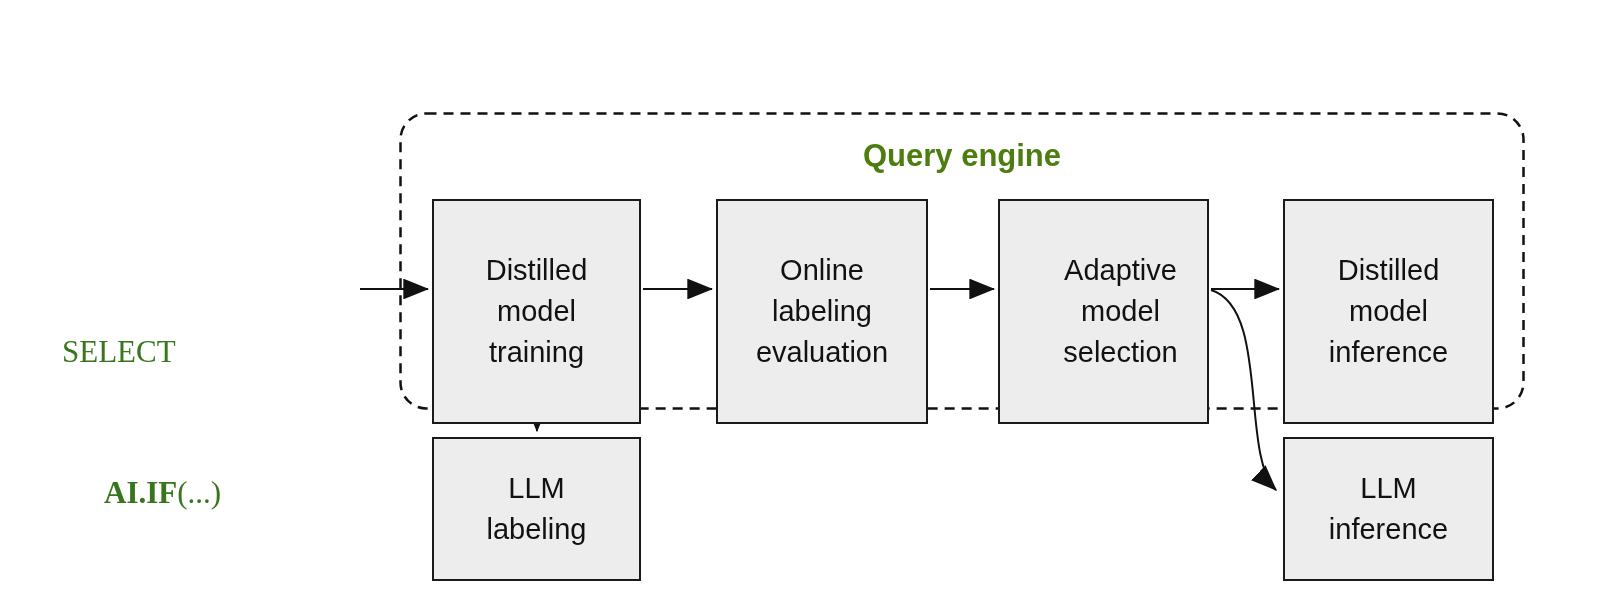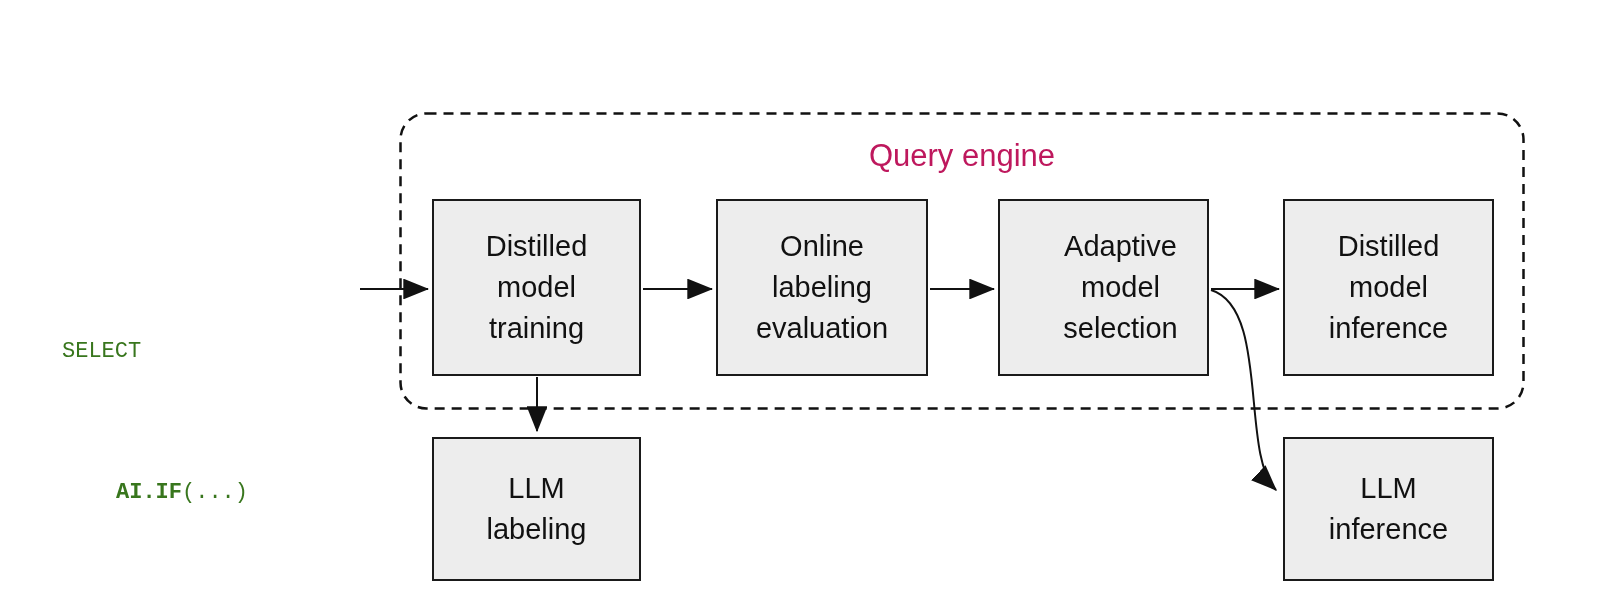--- a/index.html
+++ b/index.html
@@ -17,27 +17,27 @@
     background: #ffffff;
     font-family: "Liberation Sans", sans-serif;
     color: #1a1a1a;
     overflow: hidden;
   }
   
   .code {
     position: absolute;
     left: 62px;
     top: 234px;
-    font-family: Liberation Mono, monospace;
-    font-size: 22px;
+    font-family: Liberation Serif, serif;
+    font-size: 31px;
     line-height: 47px;
     color: var(--code-green);
     white-space: pre;
   }
-  .code .line2 { margin-left: 54px; }
+  .code .line2 { margin-left: 42px; }
   .code .kw-bold { font-weight: bold; }
   
   svg.layer {
     position: absolute;
     left: 0; top: 0;
     width: 1604px;
     height: 612px;
   }
   svg .edge {
     stroke: var(--arrow);
@@ -52,39 +52,39 @@
   }
   svg marker path { fill: var(--arrow); }
   
   .qe-title {
     position: absolute;
     left: 400px;
     top: 138px;
     width: 1124px;
     text-align: center;
     font-size: 31px;
-    font-weight: normal;
+    font-weight: bold;
     line-height: 36px;
-    color: #be185d;
+    color: #4d7c0f;
   }
   
   .pbox {
     position: absolute;
     background: var(--box-fill);
     border: 2px solid var(--box-border);
     display: flex;
     align-items: center;
     justify-content: center;
     text-align: center;
     font-size: 29px;
     line-height: 41px;
     white-space: pre-line;
     color: #111;
   }
-  .row1 { top: 199px; height: 177px; }
+  .row1 { top: 199px; height: 225px; }
   .row2 { top: 437px; height: 144px; }
   .b1 { left: 432px;  width: 209px; }
   .b2 { left: 716px;  width: 212px; }
   .b3 { left: 998px;  width: 211px; padding-left: 34px; }
   .b4 { left: 1283px; width: 211px; }
 </style>
 </head>
 <body>
 
 <div class="canvas">

